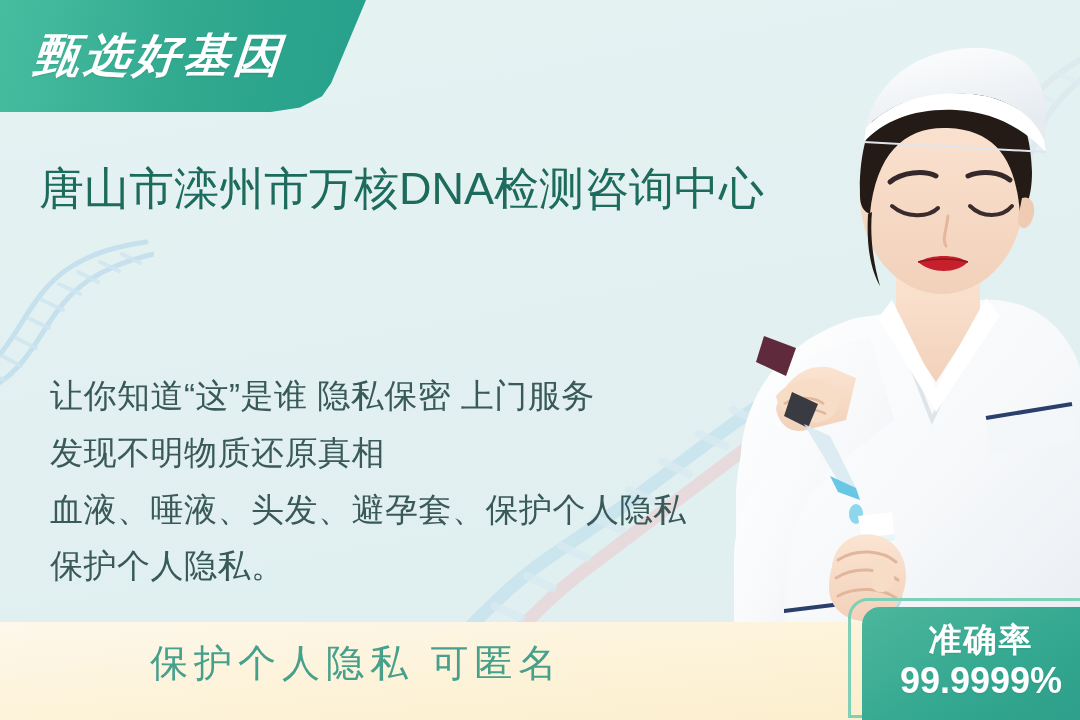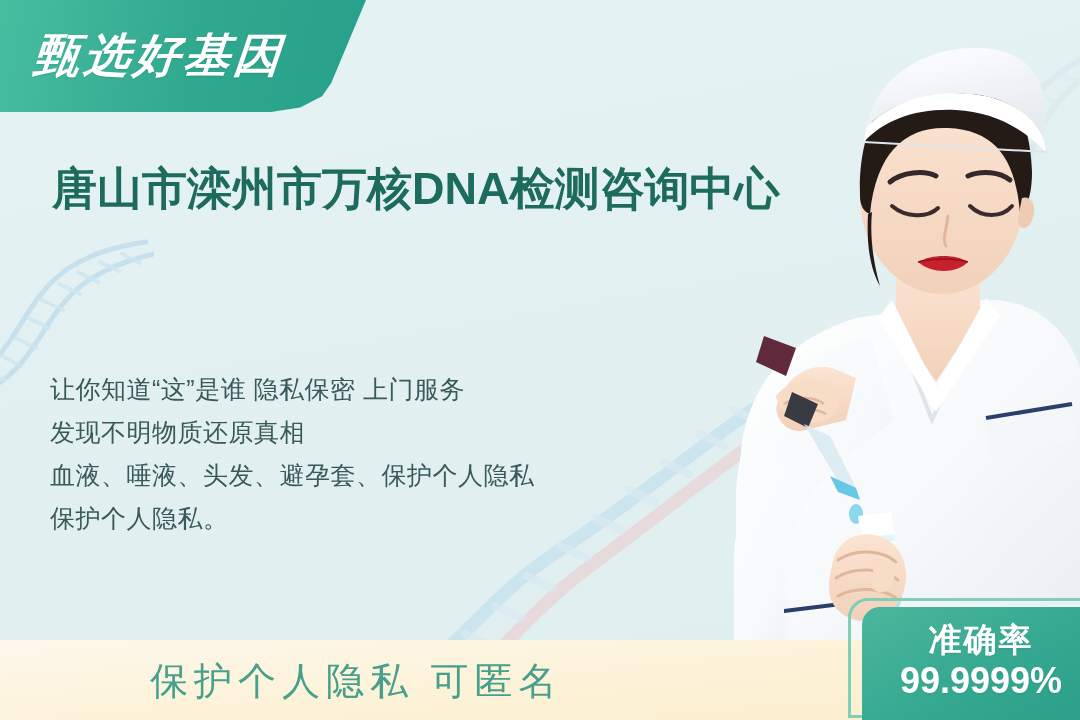--- a/index.html
+++ b/index.html
@@ -39,51 +39,51 @@
     font-style:italic;
     letter-spacing:4px;
     margin-left:34px;
     text-shadow:0 1px 2px rgba(0,0,0,.10);
     transform:skewX(-5deg);
     white-space:nowrap;
   }
 
   
   #headline{
-    position:absolute; left:52px; top:160px;
+    position:absolute; left:39px; top:160px;
     width:790px;
     color:#1d6b5c;
     font-size:45px;
-    font-weight:bold;
+    font-weight:normal;
     line-height:1.28;
     letter-spacing:0px;
   }
 
   
   #description{
     position:absolute; left:50px; top:368px;
     width:700px;
     color:#3a5a5a;
-    font-size:25px;
+    font-size:33px;
     line-height:1.72;
     letter-spacing:.5px;
   }
   .desc-line{ white-space:nowrap; }
 
   
   #nurse-photo{
     position:absolute; right:0; top:0;
     width:400px; height:668px;
     overflow:hidden;
   }
 
   
   #bottom-strip{
     position:absolute; left:0; bottom:0;
-    width:1080px; height:80px;
+    width:1080px; height:98px;
     background:linear-gradient(175deg,#fdf8ec 0%,#fdf3da 45%,#fbeecb 100%);
   }
   #bottom-strip-text{
     position:absolute; left:150px; top:16px;
     color:#47a08b;
     font-size:38px;
     letter-spacing:6px;
     white-space:nowrap;
   }
 

